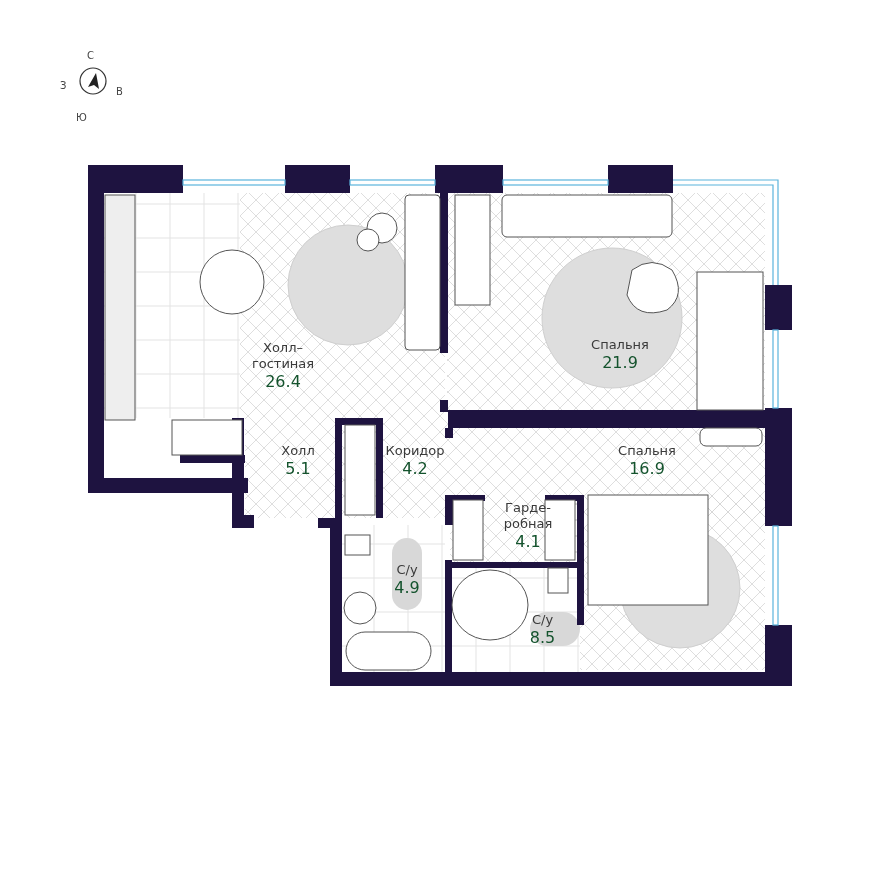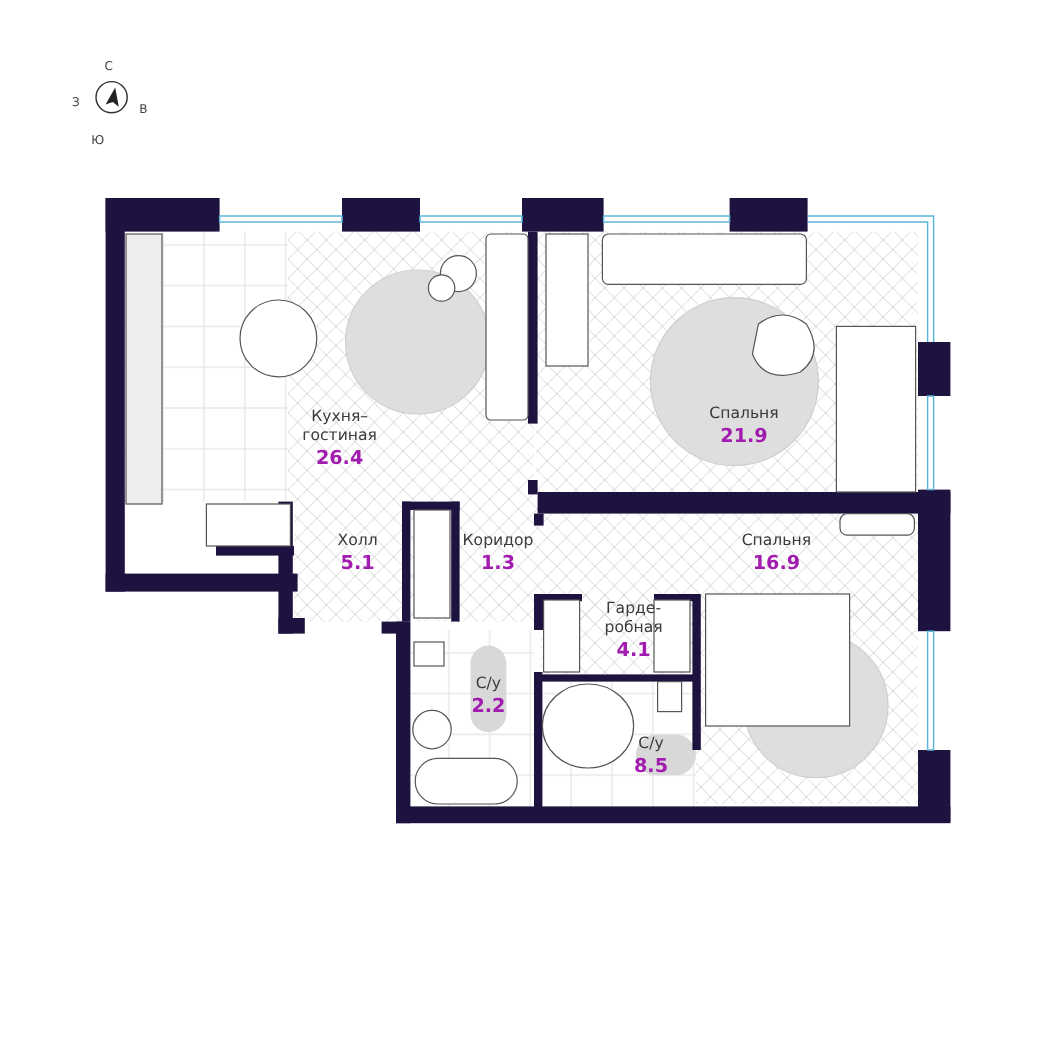--- a/index.html
+++ b/index.html
@@ -1,20 +1,20 @@
 <!DOCTYPE html>
 <html><head>
 <meta charset="utf-8">
 <style>
   html,body{margin:0;padding:0;background:#ffffff;}
   body{width:880px;height:880px;position:relative;overflow:hidden;font-family:"Liberation Sans",sans-serif;}
   #plan{position:absolute;left:0;top:0;width:880px;height:880px;}
   .lbl{position:absolute;text-align:center;color:#333;font-family:"DejaVu Sans",sans-serif;}
   .lbl .name{display:block;font-size:13px;line-height:16px;color:#3a3a3a;}
-  .lbl .area{display:block;font-size:16px;font-weight:bold;line-height:20px;color:#a21caf;}
+  .lbl .area{display:block;font-size:16px;font-weight:normal;line-height:20px;color:#14532d;}
   .compass{position:absolute;left:60px;top:50px;width:70px;height:80px;}
   .compass span{position:absolute;font-size:10px;color:#444;font-family:"DejaVu Sans",sans-serif;}
 </style>
 </head>
 <body>
 
 <div class="compass">
   <span style="left:27px;top:0px">С</span>
   <span style="left:0px;top:30px">З</span>
   <span style="left:56px;top:36px">В</span>
@@ -111,45 +111,45 @@
     <circle cx="360" cy="608" r="16" fill="#fff"></circle>
     <rect x="345" y="535" width="25" height="20" fill="#fff"></rect>
     <rect x="548" y="568" width="20" height="25" fill="#fff"></rect>
     <rect x="105" y="195" width="30" height="225" fill="#eee"></rect>
     <rect x="172" y="420" width="70" height="35" fill="#fff"></rect>
     <rect x="700" y="428" width="62" height="18" rx="6" fill="#fff"></rect>
   </g>
 </svg>
 
 <div class="lbl" style="left:238px;top:340px;width:90px">
-  <span class="name">Кухня–</span>
+  <span class="name">Холл–</span>
   <span class="name">гостиная</span>
   <span class="area">26.4</span>
 </div>
 <div class="lbl" style="left:580px;top:337px;width:80px">
   <span class="name">Спальня</span>
   <span class="area">21.9</span>
 </div>
 <div class="lbl" style="left:268px;top:443px;width:60px">
   <span class="name">Холл</span>
   <span class="area">5.1</span>
 </div>
 <div class="lbl" style="left:380px;top:443px;width:70px">
   <span class="name">Коридор</span>
-  <span class="area">1.3</span>
+  <span class="area">4.2</span>
 </div>
 <div class="lbl" style="left:607px;top:443px;width:80px">
   <span class="name">Спальня</span>
   <span class="area">16.9</span>
 </div>
 <div class="lbl" style="left:494px;top:500px;width:68px">
   <span class="name">Гарде-</span>
   <span class="name">робная</span>
   <span class="area">4.1</span>
 </div>
 <div class="lbl" style="left:386px;top:562px;width:42px">
   <span class="name">С/у</span>
-  <span class="area">2.2</span>
+  <span class="area">4.9</span>
 </div>
 <div class="lbl" style="left:520px;top:612px;width:45px">
   <span class="name">С/у</span>
   <span class="area">8.5</span>
 </div>
 
 </body></html>

